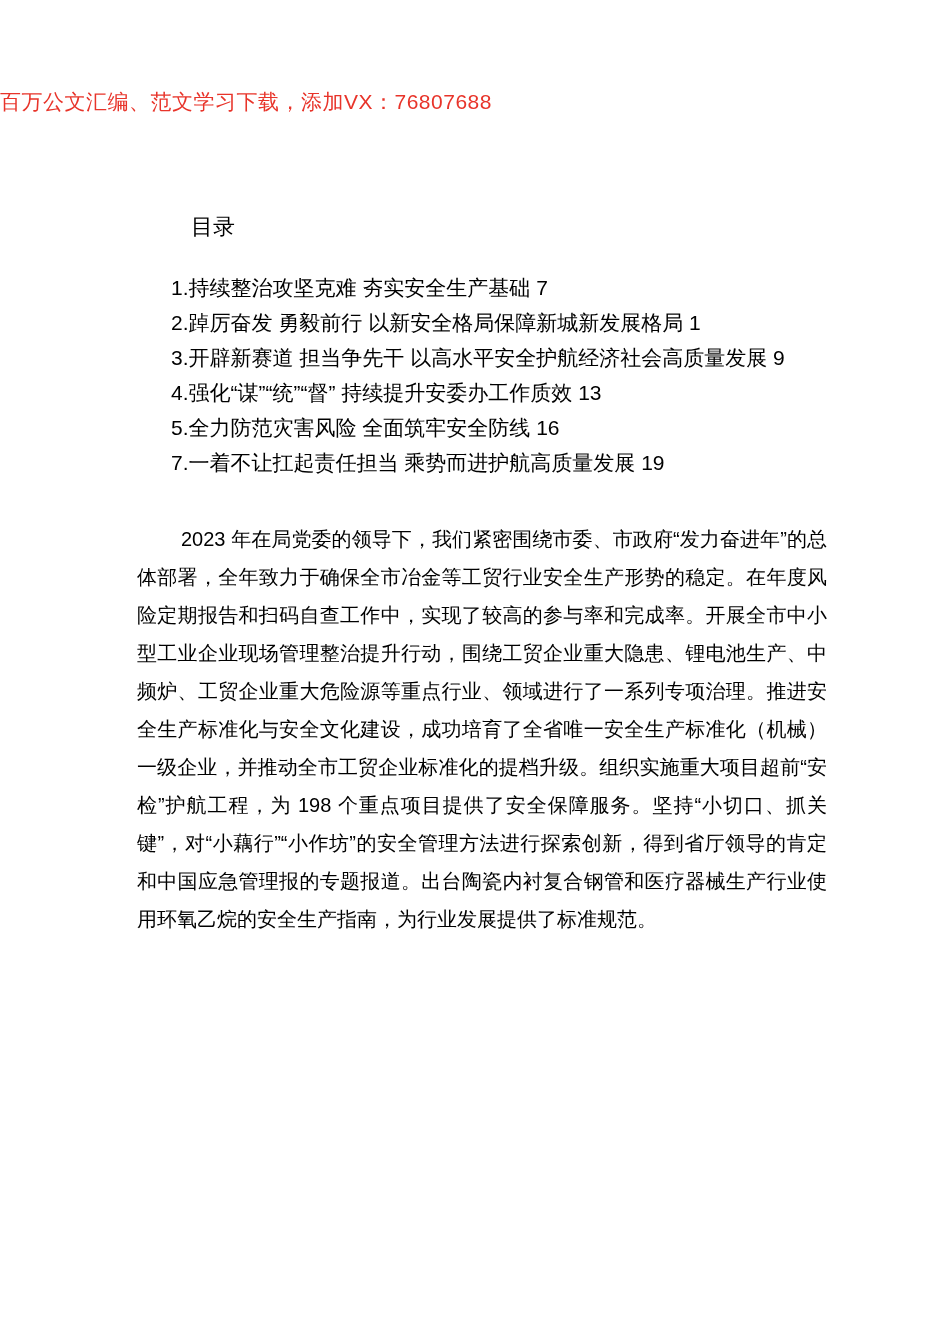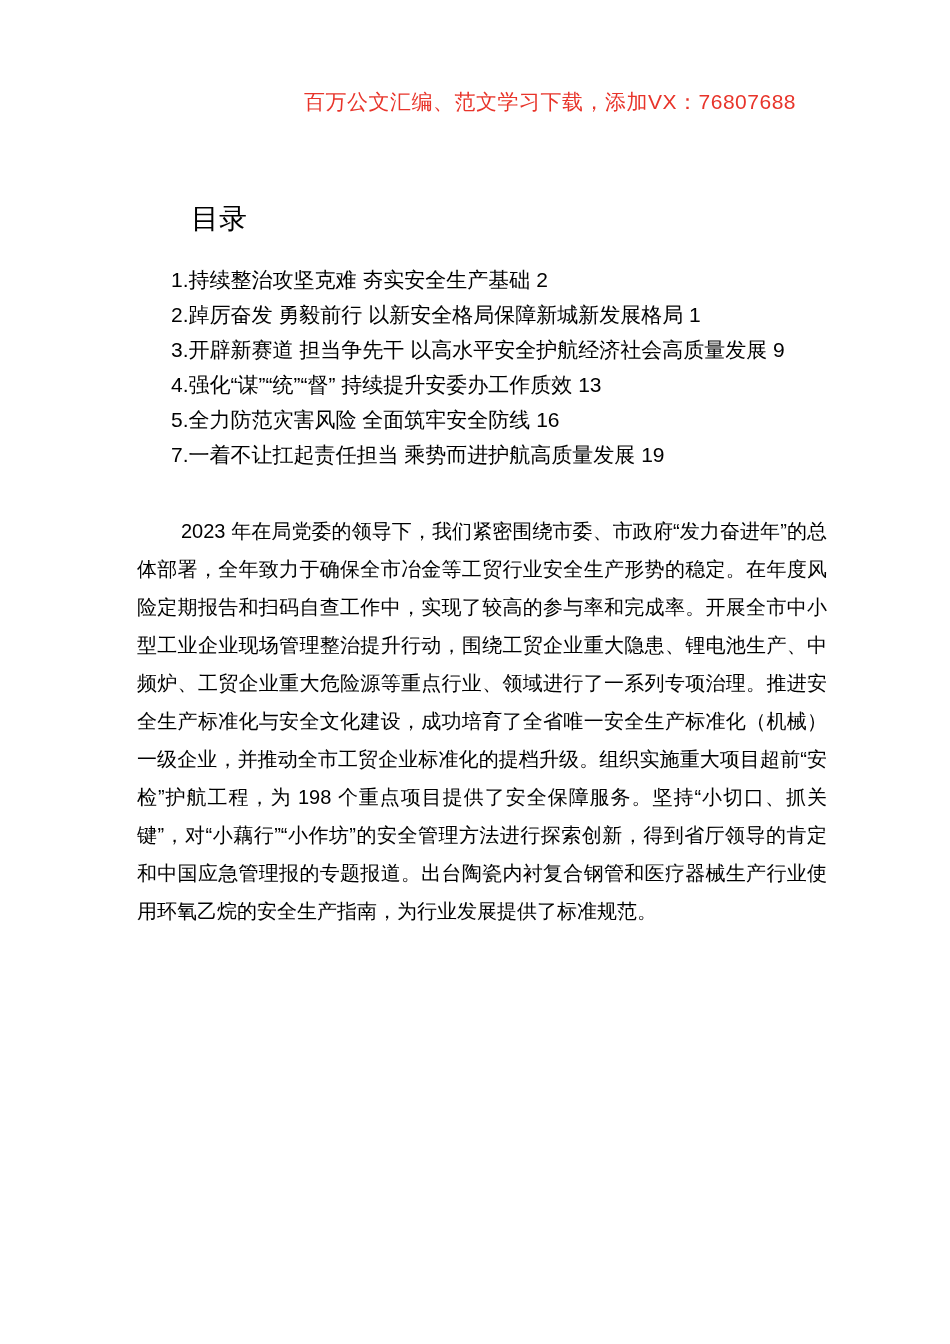--- a/index.html
+++ b/index.html
@@ -19,36 +19,36 @@
     width: 950px;
     height: 1344px;
     box-sizing: border-box;
     background: #ffffff;
   }
   .watermark {
     position: absolute;
     top: 88px;
     left: 0;
     width: 796px;
-    text-align: right;
+    text-align: left;
     font-size: 21px;
     color: #e8342a;
     letter-spacing: 0.5px;
     white-space: nowrap;
   }
   .content {
     position: absolute;
     top: 198px;
     left: 137px;
     width: 690px;
   }
   .toc-title {
-    font-size: 28px;
+    font-size: 22px;
     line-height: 34px;
-    margin: 4px 0 26px 54px;
+    margin: 12px 0 26px 54px;
   }
   .toc-list {
     font-size: 21px;
     line-height: 35px;
     margin: 0;
   }
   .toc-item {
     text-indent: 34px;
     margin: 0;
   }
@@ -74,21 +74,21 @@
 
 <div class="page">
 
   <div class="watermark">百万公文汇编、范文学习下载，添加VX：76807688</div>
 
   <div class="content">
 
     <div class="toc-title">目录</div>
 
     <div class="toc-list">
-      <p class="toc-item">1.持续整治攻坚克难 夯实安全生产基础  2</p>
+      <p class="toc-item">1.持续整治攻坚克难 夯实安全生产基础  7</p>
       <p class="toc-item">2.踔厉奋发 勇毅前行 以新安全格局保障新城新发展格局 1</p>
       <p class="toc-item">3.开辟新赛道 担当争先干 以高水平安全护航经济社会高质量发展    9</p>
       <p class="toc-item">4.强化“谋”“统”“督”  持续提升安委办工作质效 13</p>
       <p class="toc-item">5.全力防范灾害风险  全面筑牢安全防线 16</p>
       <p class="toc-item">7.一着不让扛起责任担当 乘势而进护航高质量发展    19</p>
     </div>
 
 
     <p class="body-para">2023 年在局党委的领导下，我们紧密围绕市委、市政府“发力奋进年”的总体部署，全年致力于确保全市冶金等工贸行业安全生产形势的稳定。在年度风险定期报告和扫码自查工作中，实现了较高的参与率和完成率。开展全市中小型工业企业现场管理整治提升行动，围绕工贸企业重大隐患、锂电池生产、中频炉、工贸企业重大危险源等重点行业、领域进行了一系列专项治理。推进安全生产标准化与安全文化建设，成功培育了全省唯一安全生产标准化（机械）一级企业，并推动全市工贸企业标准化的提档升级。组织实施重大项目超前“安检”护航工程，为 198 个重点项目提供了安全保障服务。坚持“小切口、抓关键”，对“小藕行”“小作坊”的安全管理方法进行探索创新，得到省厅领导的肯定和中国应急管理报的专题报道。出台陶瓷内衬复合钢管和医疗器械生产行业使用环氧乙烷的安全生产指南，为行业发展提供了标准规范。</p>
 

